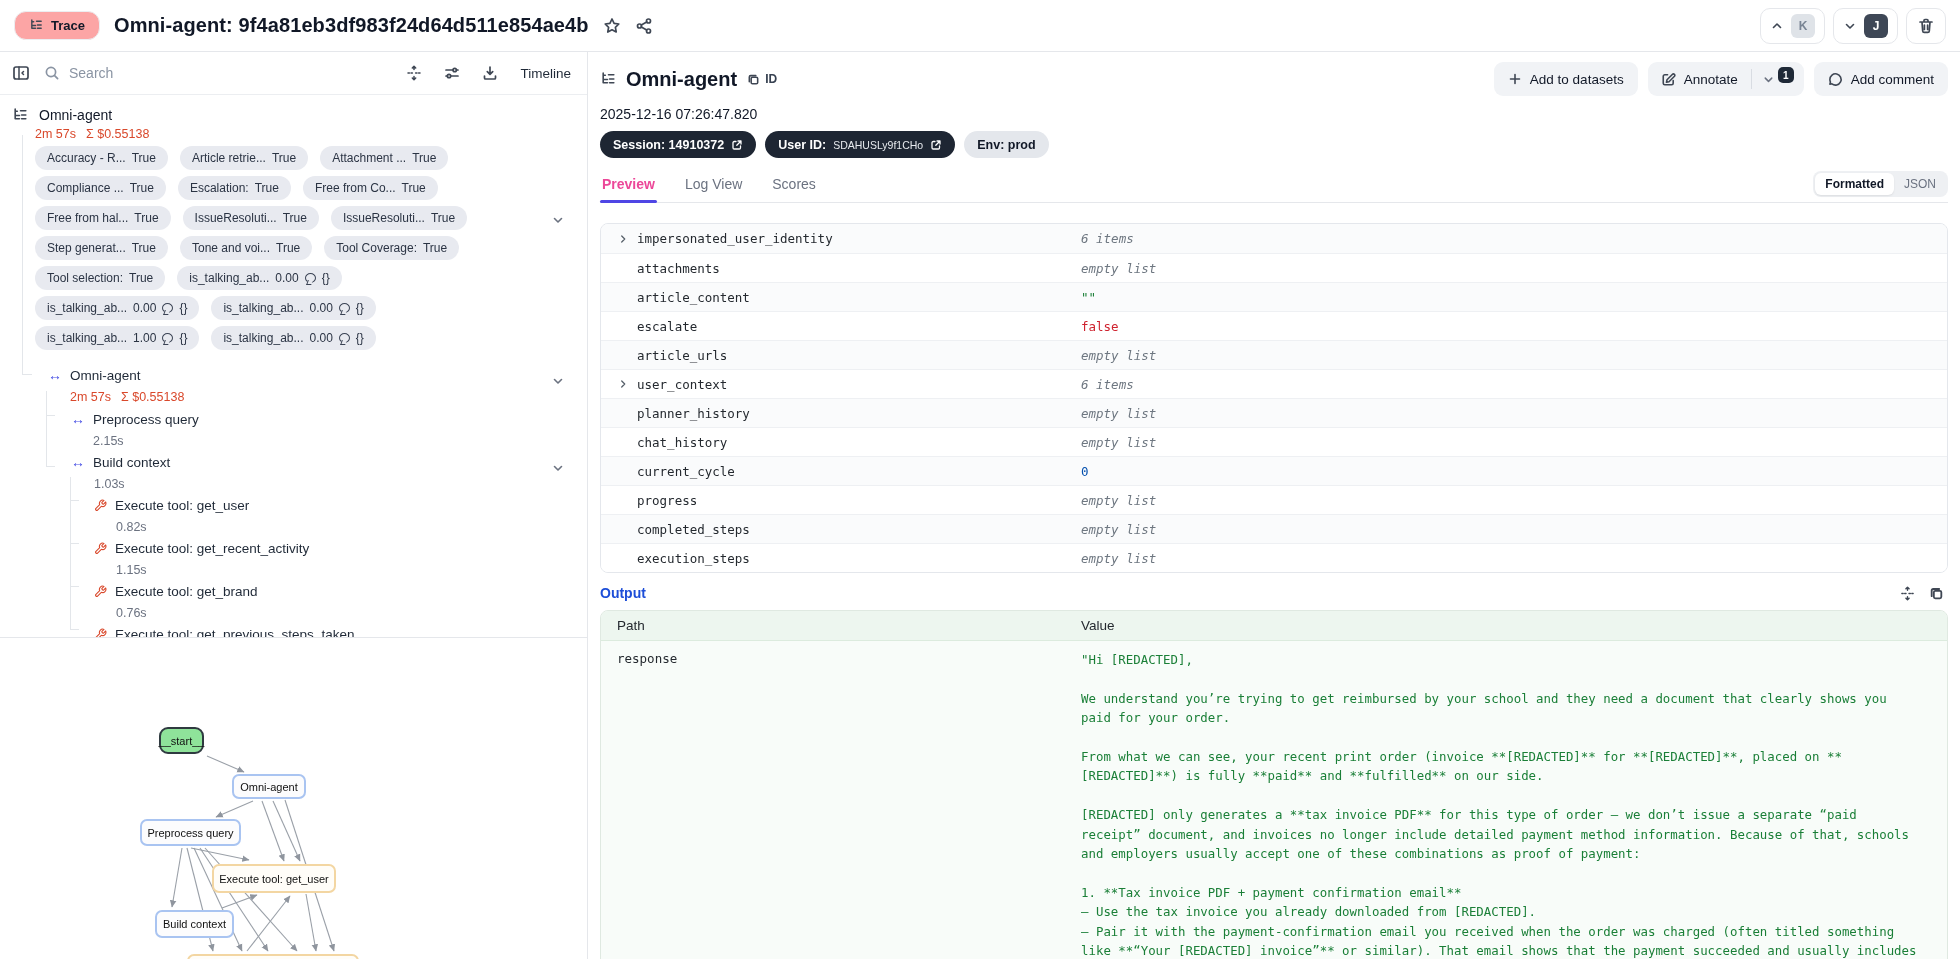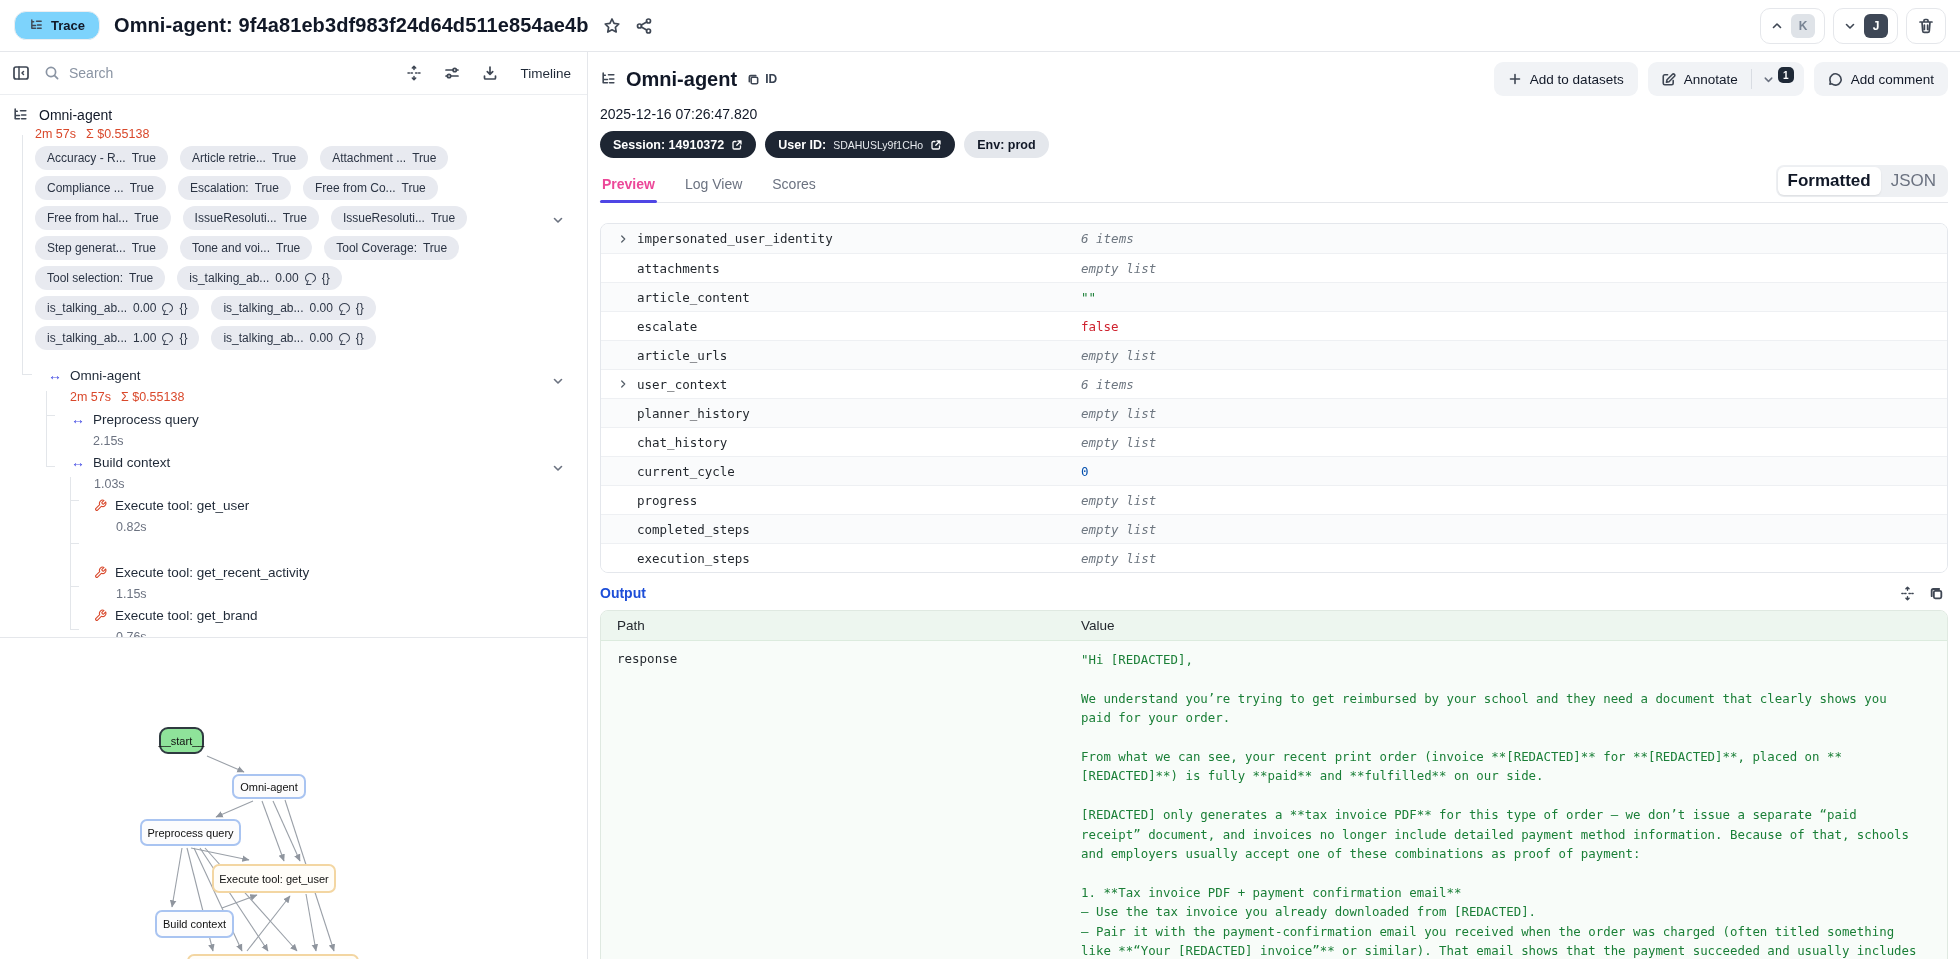--- a/index.html
+++ b/index.html
@@ -6,21 +6,21 @@
   html,body { background:#fff; }
   #app {
     position:relative; width:1960px; height:959px; overflow:hidden;
     font-family:"Liberation Sans", sans-serif; color:#111827; background:#fff;
   }
   svg.ic { display:block; stroke:#3f4754; fill:none; stroke-width:1.7; stroke-linecap:round; stroke-linejoin:round; }
 
   
   .topbar { position:absolute; left:0; top:0; width:1960px; height:52px; border-bottom:1px solid #e5e7eb;
             display:flex; align-items:center; padding:0 14px; background:#fff; }
-  .trace-chip { display:flex; align-items:center; gap:7px; border:1px solid #eceef1; background:#7dd3fc;
+  .trace-chip { display:flex; align-items:center; gap:7px; border:1px solid #eceef1; background:#fca5a5;
                 border-radius:12px; padding:6px 14px; font-size:13px; font-weight:700; color:#111827; }
   .tb-title { margin-left:14px; font-size:20px; font-weight:700; letter-spacing:.1px; }
   .tb-icon-btn { margin-left:14px; background:none; border:none; cursor:pointer; }
   .tb-right { margin-left:auto; display:flex; gap:8px; align-items:center; }
   .nav-btn { display:flex; align-items:center; gap:7px; height:36px; padding:0 9px; border:1px solid #e5e7eb;
              border-radius:10px; background:#fff; cursor:pointer; }
   .avatar { width:24px; height:24px; border-radius:6px; display:flex; align-items:center; justify-content:center;
             font-size:12px; font-weight:700; }
   .avatar.k { background:#dfe3e8; color:#7a8594; }
   .avatar.j { background:#3e4756; color:#fff; }
@@ -85,21 +85,21 @@
   .pill-dark { display:flex; align-items:center; gap:7px; height:27px; padding:0 13px; border-radius:14px;
                background:#1e2633; color:#fff; font-size:12.5px; font-weight:700; cursor:pointer; }
   .pill-dark .uv { font-size:10.5px; font-weight:400; color:#e7eaee; }
   .pill-env { height:27px; padding:0 13px; border-radius:14px; background:#e4e7ec; color:#111827;
               font-size:12.5px; font-weight:600; display:flex; align-items:center; }
   .m-tabs { margin-top:12px; display:flex; align-items:flex-end; border-bottom:1px solid #e5e7eb; height:33px; }
   .tab { font-size:14px; color:#6b7280; padding:0 2px 10px 2px; margin-right:26px; cursor:pointer; position:relative; }
   .tab.active { color:#ec4899; font-weight:600; }
   .tab.active::after { content:""; position:absolute; left:0; right:0; bottom:-1px; height:3px; background:#4f46e5; border-radius:2px; }
   .fmt-toggle { margin-left:auto; margin-bottom:5px; display:flex; background:#eef0f3; border-radius:8px; padding:2px; }
-  .fmt-opt { font-size:17px; padding:4px 10px; border-radius:6px; color:#6b7280; cursor:pointer; }
+  .fmt-opt { font-size:12px; padding:4px 10px; border-radius:6px; color:#6b7280; cursor:pointer; }
   .fmt-opt.active { background:#fff; color:#111827; font-weight:600; box-shadow:0 1px 2px rgba(0,0,0,.08); }
 
   .kv-table { margin-top:20px; border:1px solid #e4e7ec; border-radius:8px; overflow:hidden; }
   .prow { display:flex; align-items:center; height:29px; background:#fff; }
   .prow:nth-child(odd) { background:#fafbfc; }
   .prow + .prow { border-top:1px solid #eef0f3; }
   .pkey { width:480px; display:flex; align-items:center; padding-left:16px; gap:8px;
           font-family:"DejaVu Sans Mono",monospace; font-size:12.5px; color:#24292f; }
   .pchev { width:12px; display:flex; justify-content:center; }
   .pval { flex:1; font-family:"DejaVu Sans Mono",monospace; font-size:12.5px; }
@@ -411,21 +411,21 @@
             <div class="trow">
               <svg class="ic" width="13" height="13" style="stroke: rgb(217, 72, 43);">
                 <use href="#i-wrench"></use>
               </svg>
               <span class="tname">Execute tool: get_user</span>
             </div>
             <div class="tdur" style="margin-left: 22px;">
               <span>0.82s</span>
             </div>
           </div>
-          <div class="titem" style="padding-left: 82px; height: 43px; margin-top: 24px;">
+          <div class="titem" style="padding-left: 82px; height: 43px;">
             <div class="trow">
               <svg class="ic" width="13" height="13" style="stroke: rgb(217, 72, 43);">
                 <use href="#i-wrench"></use>
               </svg>
               <span class="tname">Execute tool: get_recent_activity</span>
             </div>
             <div class="tdur" style="margin-left: 22px;">
               <span>1.15s</span>
             </div>
           </div>

